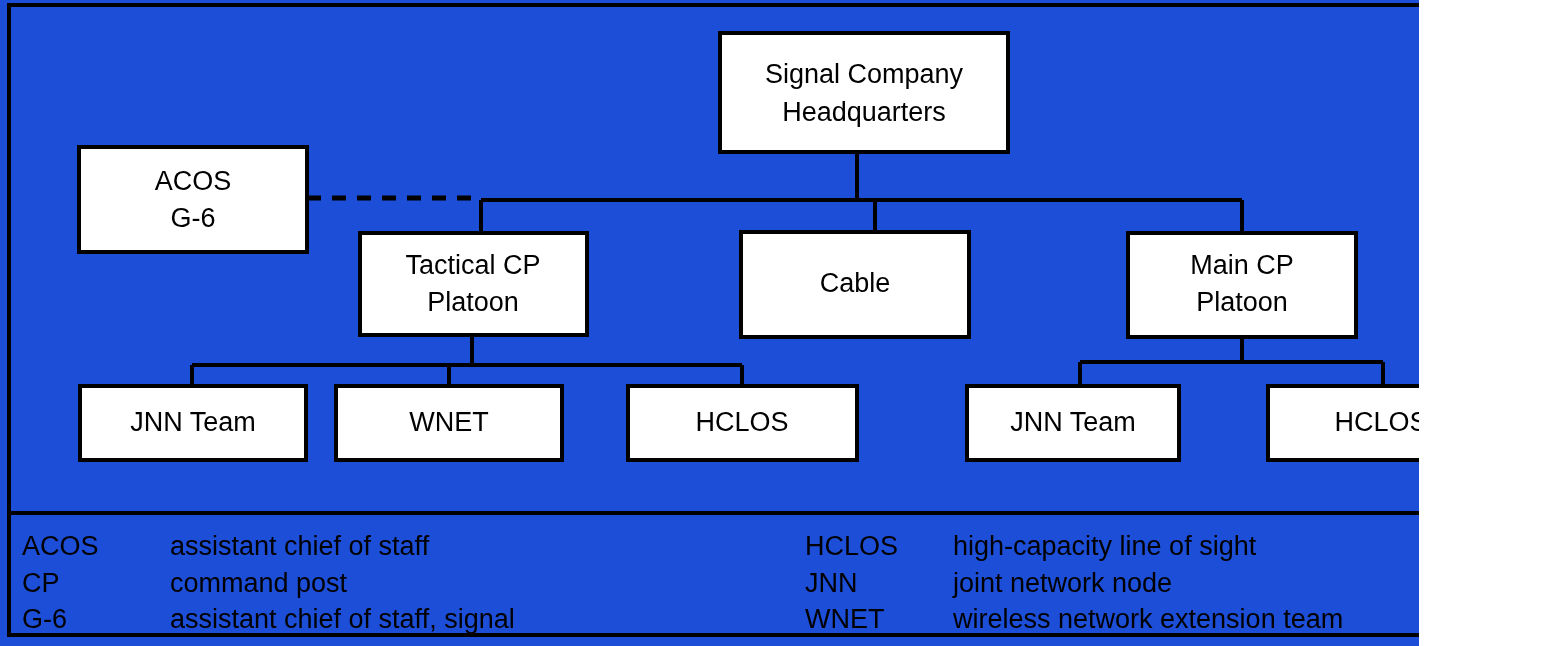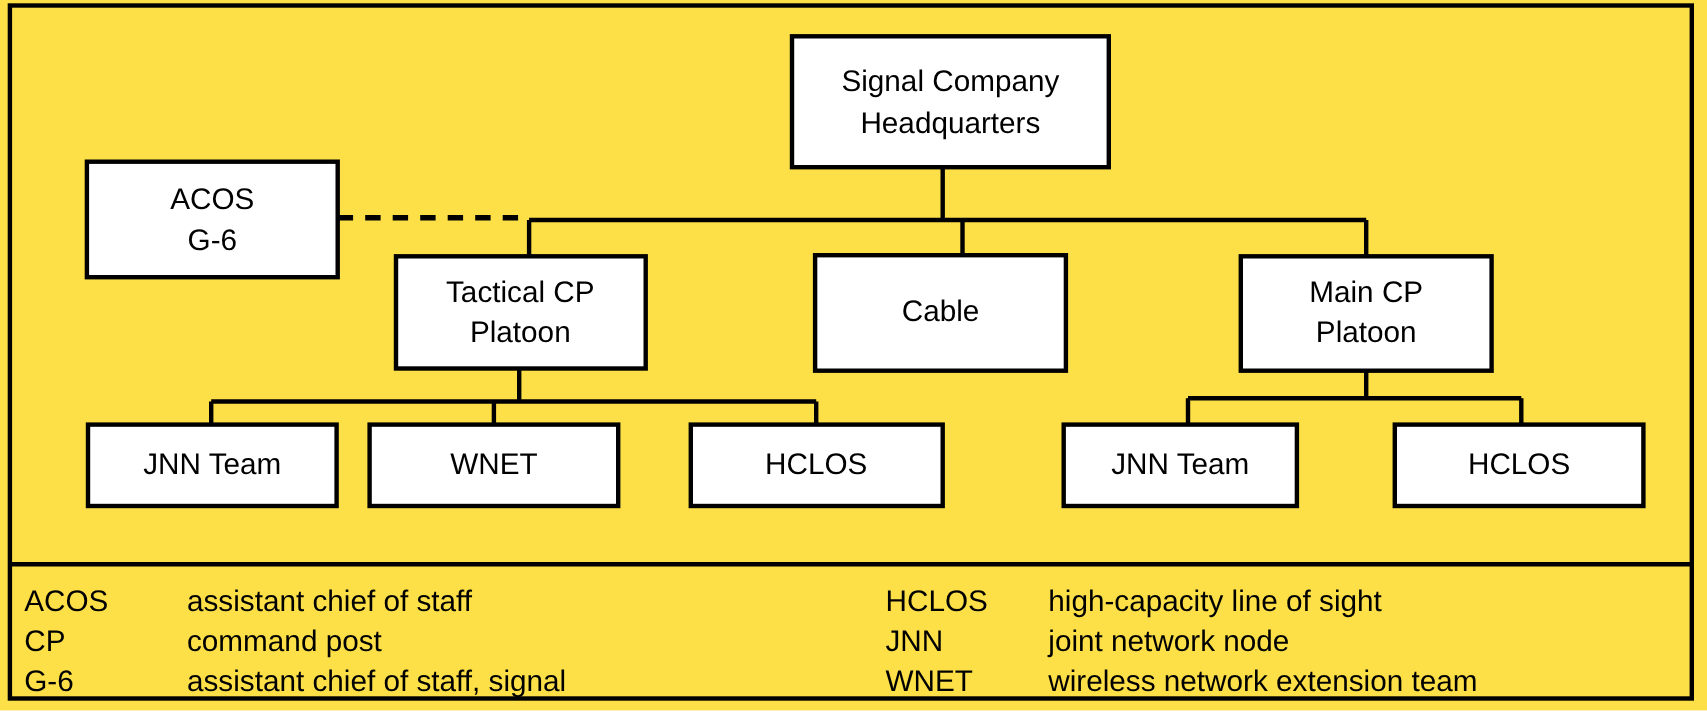--- a/index.html
+++ b/index.html
@@ -6,24 +6,24 @@
     margin: 0;
     padding: 0;
     background: #ffffff;
   }
   body {
     font-family: "Liberation Sans", sans-serif;
     color: #000000;
   }
   #page {
     position: relative;
-    width: 1552px;
+    width: 1419px;
     height: 646px;
     overflow: hidden;
-    background: #fde047;
+    background: #1d4ed8;
   }
   .frame {
     position: absolute;
     left: 7px;
     top: 3px;
     width: 1533px;
     height: 634px;
     border: 4px solid #000000;
     box-sizing: border-box;
   }

